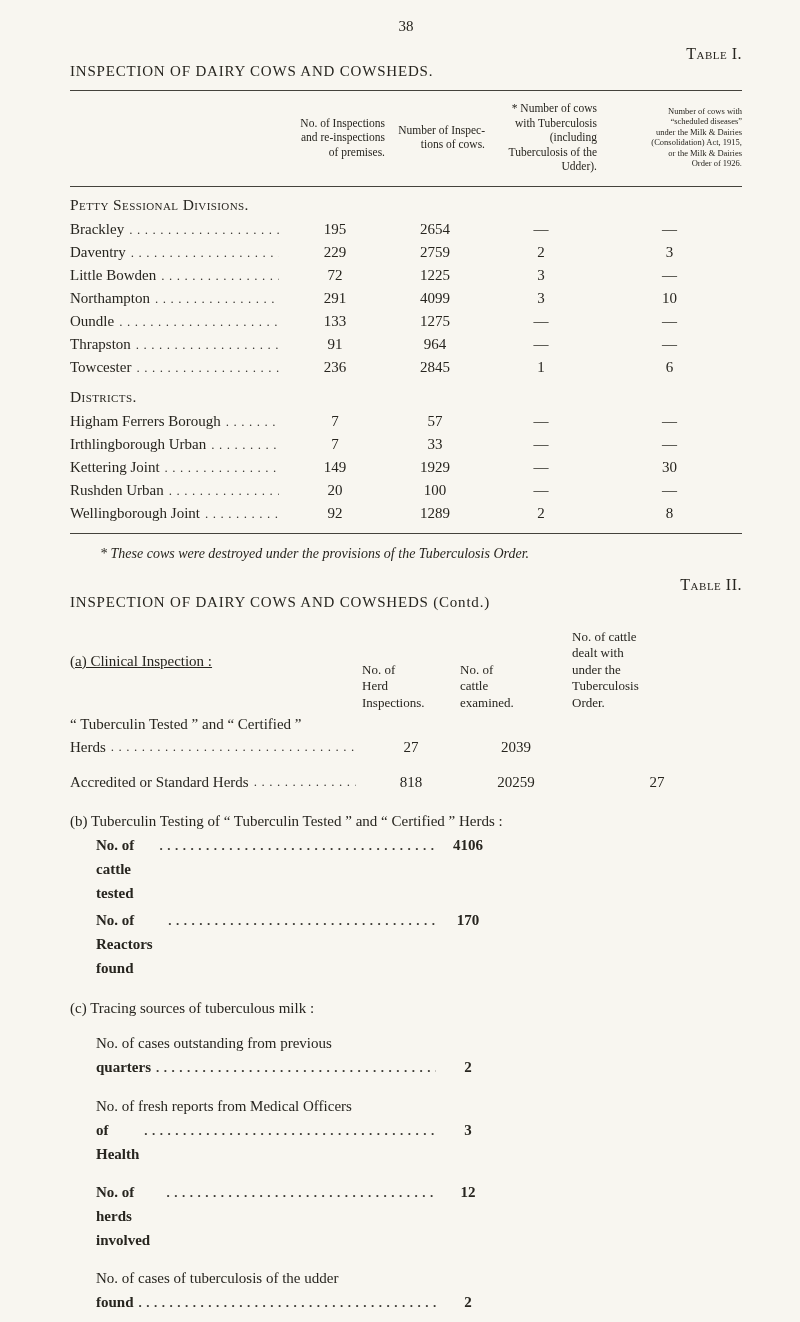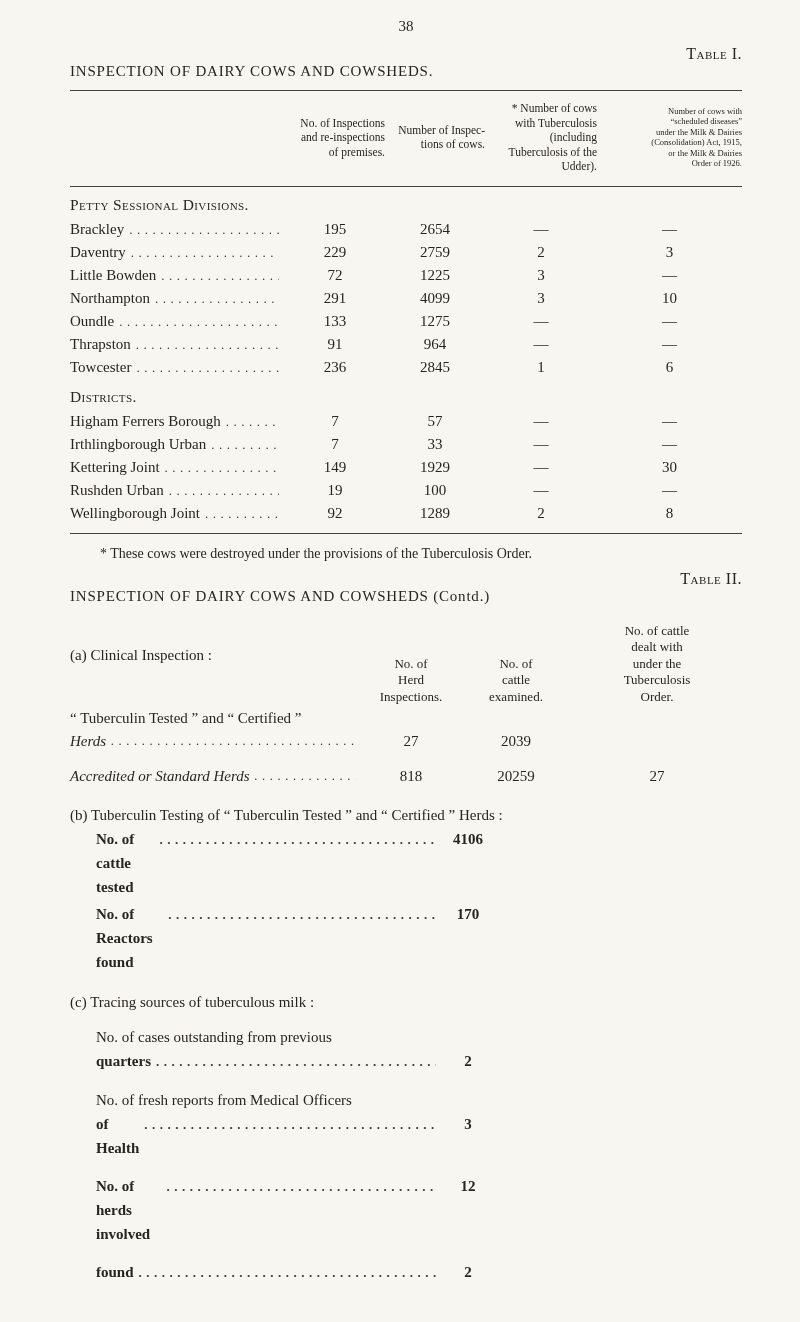--- a/index.html
+++ b/index.html
@@ -49,36 +49,36 @@
   }
   .t1-row { line-height: 22px; }
   .label-col { display: flex; align-items: flex-start; min-width: 0; }
   .row-name { white-space: nowrap; font-size: 15px; }
   .dots { flex: 1 1 auto; overflow: hidden; white-space: nowrap; color: #3b3933; margin: 0 6px 0 5px; }
   .dots::before {
     content: "........................................................................";
     letter-spacing: 4.5px; font-size: 13px;
   }
   .num { text-align: center; font-size: 15px; }
-  .footnote { font-size: 14px; margin: 12px 0 0 30px; }
+  .footnote { font-style: italic; font-size: 14px; margin: 12px 0 0 30px; }
 
   
-  .t2-label { margin-top: 8px; }
+  .t2-label { margin-top: 14px; }
   .t2a-head, .t2a-row {
     display: grid;
     grid-template-columns: 292px 98px 112px 1fr;
   }
   .t2a-head { margin-top: 18px; align-items: end; }
-  .sec-heading { font-size: 15px; }
+  .sec-heading { font-size: 15px; text-decoration: underline; }
   .t2a-head .sec-heading { align-self: start; padding-top: 24px; }
-  .t2a-hdr { white-space: pre-line; text-align: center; font-size: 13px; line-height: 16.5px; padding-bottom: 2px; }
+  .t2a-hdr { white-space: pre-line; text-align: left; font-size: 13px; line-height: 16.5px; padding-bottom: 2px; }
   .t2a-row { align-items: end; line-height: 22px; margin-top: 12px; }
   .t2a-row.first { margin-top: 0; }
   .t2a-line1 { font-size: 15px; line-height: 22px; }
-  .label-flex { display: flex; align-items: flex-end; min-width: 0; font-style: italic; }
+  .label-flex { display: flex; align-items: flex-end; min-width: 0; }
 
   .sec-heading-block { font-size: 15px; margin-top: 20px; }
   .stat { margin: 3px 0 3px 26px; width: 398px; }
   .stat-line1 { font-size: 15px; line-height: 24px; }
   .stat-line { display: flex; align-items: baseline; font-size: 15px; line-height: 24px; font-weight: bold; }
   .stat-value { flex: 0 0 52px; text-align: center; }
   .sec-c .stat { margin-top: 14px; }
 </style>
 </head>
 <body>
@@ -214,21 +214,21 @@
       <div class="num">149</div>
       <div class="num">1929</div>
       <div class="num">—</div>
       <div class="num">30</div>
     </div>
     <div class="t1-row">
       <div class="label-col">
           <span class="row-name">Rushden Urban</span>
           <span class="dots"></span>
         </div>
-      <div class="num">19</div>
+      <div class="num">20</div>
       <div class="num">100</div>
       <div class="num">—</div>
       <div class="num">—</div>
     </div>
     <div class="t1-row">
       <div class="label-col">
           <span class="row-name">Wellingborough Joint</span>
           <span class="dots"></span>
         </div>
       <div class="num">92</div>
@@ -319,20 +319,21 @@
       </div>
     </div>
     <div class="stat">
       <div class="stat-line">
         <span>No. of herds involved</span>
           <span class="dots"></span>
           <span class="stat-value">12</span>
       </div>
     </div>
     <div class="stat">
+      <div class="stat-line1">No. of cases of tuberculosis of the udder</div>
       <div class="stat-line">
         <span>found</span>
           <span class="dots"></span>
           <span class="stat-value">2</span>
       </div>
     </div>
 
   </div>
 
 </div>

